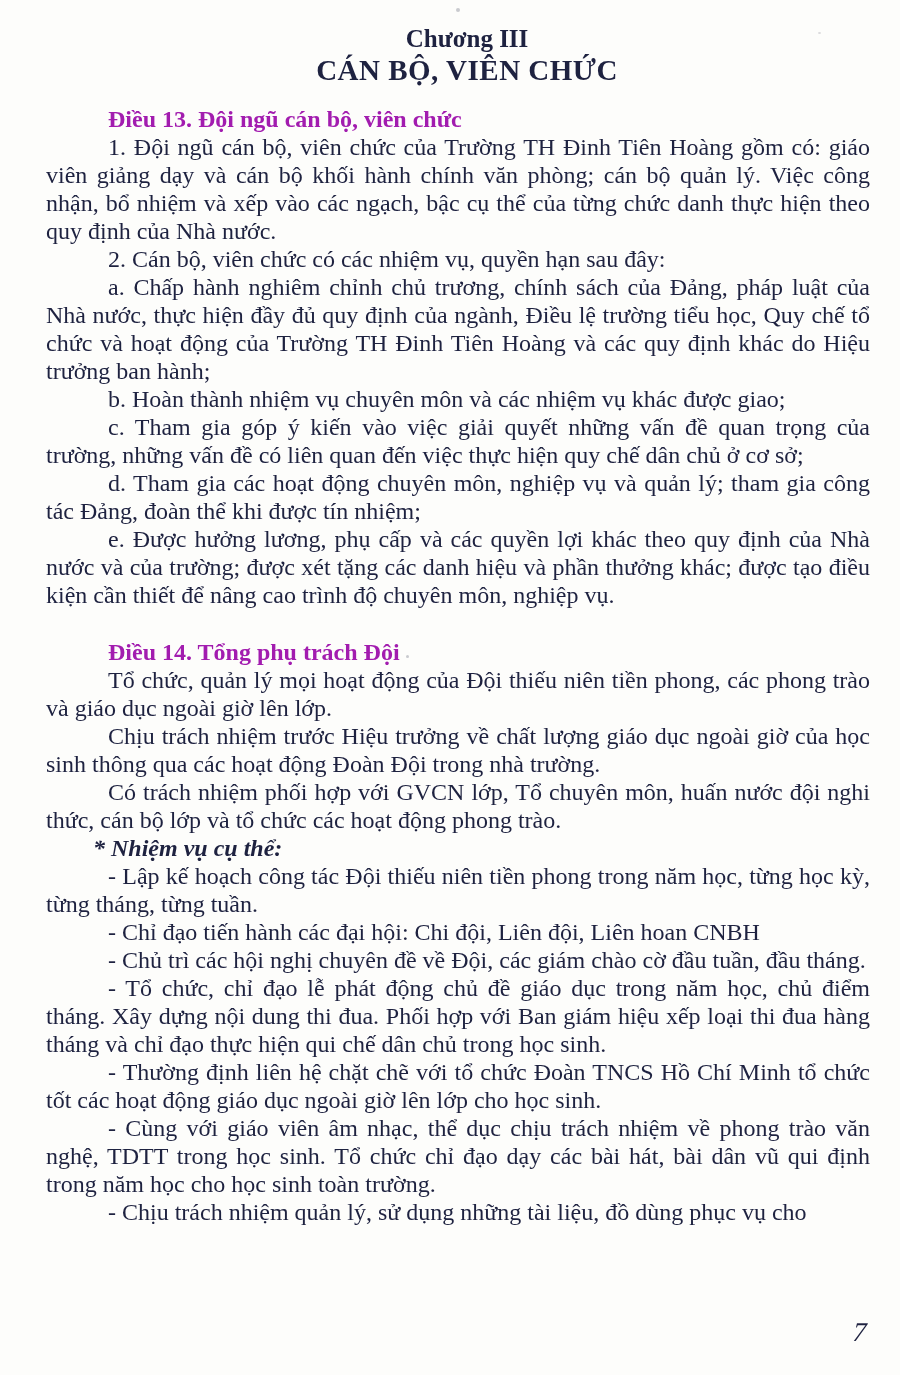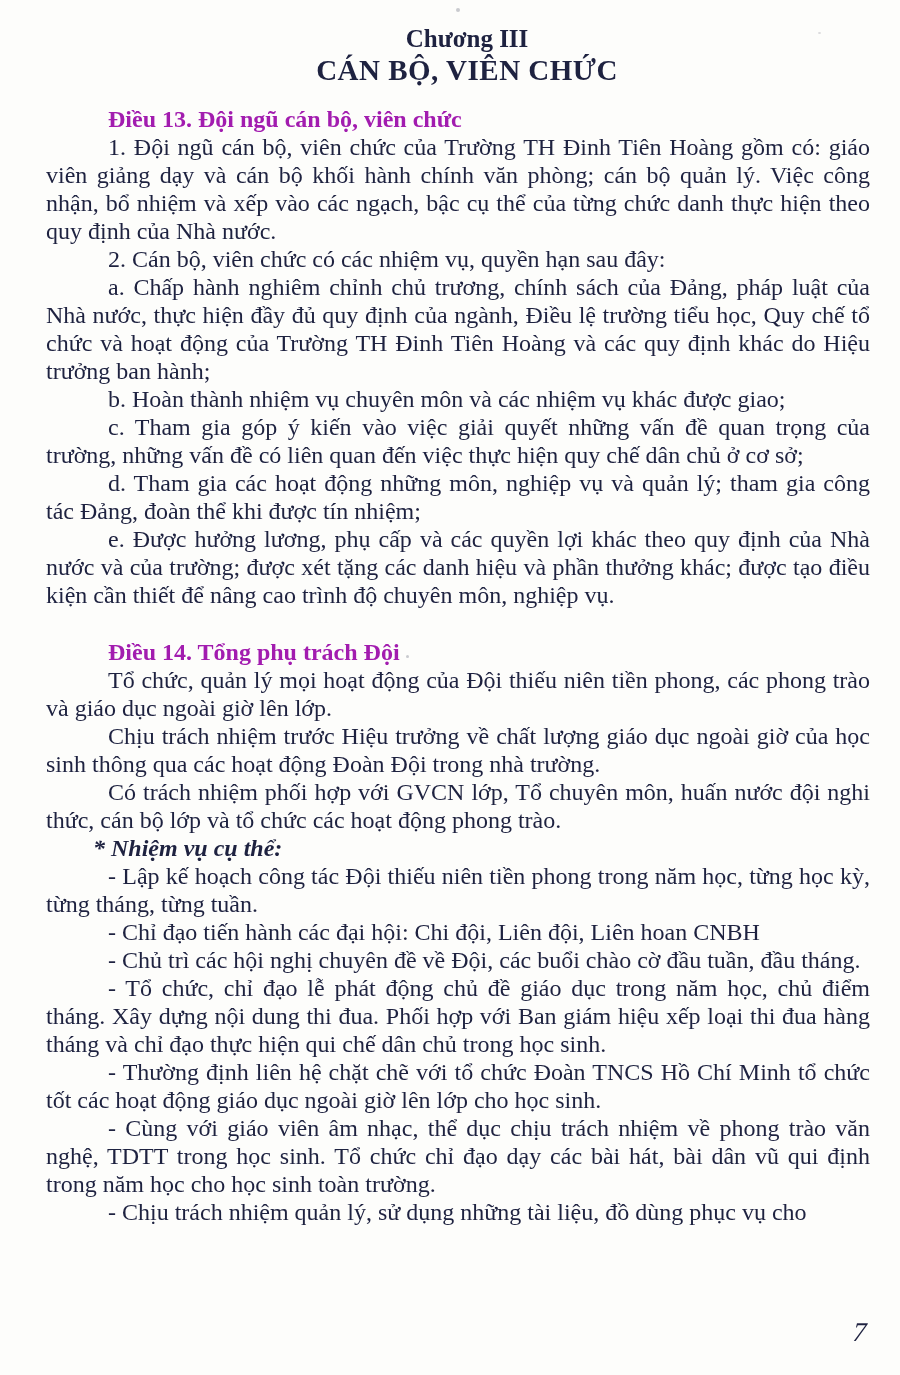--- a/index.html
+++ b/index.html
@@ -89,31 +89,31 @@
     <div class="chapter-title">CÁN BỘ, VIÊN CHỨC</div>
 
     <div class="body-text">
 
       <p class="section-heading gap-before-s13">Điều 13. Đội ngũ cán bộ, viên chức</p>
       <p>1. Đội ngũ cán bộ, viên chức của Trường TH Đinh Tiên Hoàng gồm có: giáo viên giảng dạy và cán bộ khối hành chính văn phòng; cán bộ quản lý. Việc công nhận, bổ nhiệm và xếp vào các ngạch, bậc cụ thể của từng chức danh thực hiện theo quy định của Nhà nước.</p>
       <p>2. Cán bộ, viên chức có các nhiệm vụ, quyền hạn sau đây:</p>
       <p>a. Chấp hành nghiêm chỉnh chủ trương, chính sách của Đảng, pháp luật của Nhà nước, thực hiện đầy đủ quy định của ngành, Điều lệ trường tiểu học, Quy chế tổ chức và hoạt động của Trường TH Đinh Tiên Hoàng và các quy định khác do Hiệu trưởng ban hành;</p>
       <p>b. Hoàn thành nhiệm vụ chuyên môn và các nhiệm vụ khác được giao;</p>
       <p>c. Tham gia góp ý kiến vào việc giải quyết những vấn đề quan trọng của trường, những vấn đề có liên quan đến việc thực hiện quy chế dân chủ ở cơ sở;</p>
-      <p>d. Tham gia các hoạt động những môn, nghiệp vụ và quản lý; tham gia công tác Đảng, đoàn thể khi được tín nhiệm;</p>
+      <p>d. Tham gia các hoạt động chuyên môn, nghiệp vụ và quản lý; tham gia công tác Đảng, đoàn thể khi được tín nhiệm;</p>
       <p>e. Được hưởng lương, phụ cấp và các quyền lợi khác theo quy định của Nhà nước và của trường; được xét tặng các danh hiệu và phần thưởng khác; được tạo điều kiện cần thiết để nâng cao trình độ chuyên môn, nghiệp vụ.</p>
 
       <p class="section-heading gap-before-s14">Điều 14. Tổng phụ trách Đội</p>
       <p>Tổ chức, quản lý mọi hoạt động của Đội thiếu niên tiền phong, các phong trào và giáo dục ngoài giờ lên lớp.</p>
       <p>Chịu trách nhiệm trước Hiệu trưởng về chất lượng giáo dục ngoài giờ của học sinh thông qua các hoạt động Đoàn Đội trong nhà trường.</p>
       <p>Có trách nhiệm phối hợp với GVCN lớp, Tổ chuyên môn, huấn nước đội nghi thức, cán bộ lớp và tổ chức các hoạt động phong trào.</p>
       <p class="note-heading">* Nhiệm vụ cụ thể:</p>
       <p>- Lập kế hoạch công tác Đội thiếu niên tiền phong trong năm học, từng học kỳ, từng tháng, từng tuần.</p>
       <p>- Chỉ đạo tiến hành các đại hội: Chi đội, Liên đội, Liên hoan CNBH</p>
-      <p>- Chủ trì các hội nghị chuyên đề về Đội, các buổi chào cờ đầu tuần, đầu tháng.</p>
+      <p>- Chủ trì các hội nghị chuyên đề về Đội, các giám chào cờ đầu tuần, đầu tháng.</p>
       <p>- Tổ chức, chỉ đạo lễ phát động chủ đề giáo dục trong năm học, chủ điểm tháng. Xây dựng nội dung thi đua. Phối hợp với Ban giám hiệu xếp loại thi đua hàng tháng và chỉ đạo thực hiện qui chế dân chủ trong học sinh.</p>
       <p>- Thường định liên hệ chặt chẽ với tổ chức Đoàn TNCS Hồ Chí Minh tổ chức tốt các hoạt động giáo dục ngoài giờ lên lớp cho học sinh.</p>
       <p>- Cùng với giáo viên âm nhạc, thể dục chịu trách nhiệm về phong trào văn nghệ, TDTT trong học sinh. Tổ chức chỉ đạo dạy các bài hát, bài dân vũ qui định trong năm học cho học sinh toàn trường.</p>
       <p>- Chịu trách nhiệm quản lý, sử dụng những tài liệu, đồ dùng phục vụ cho</p>
     </div>
   </div>
 
   <div class="page-number">7</div>
 </div>
 

